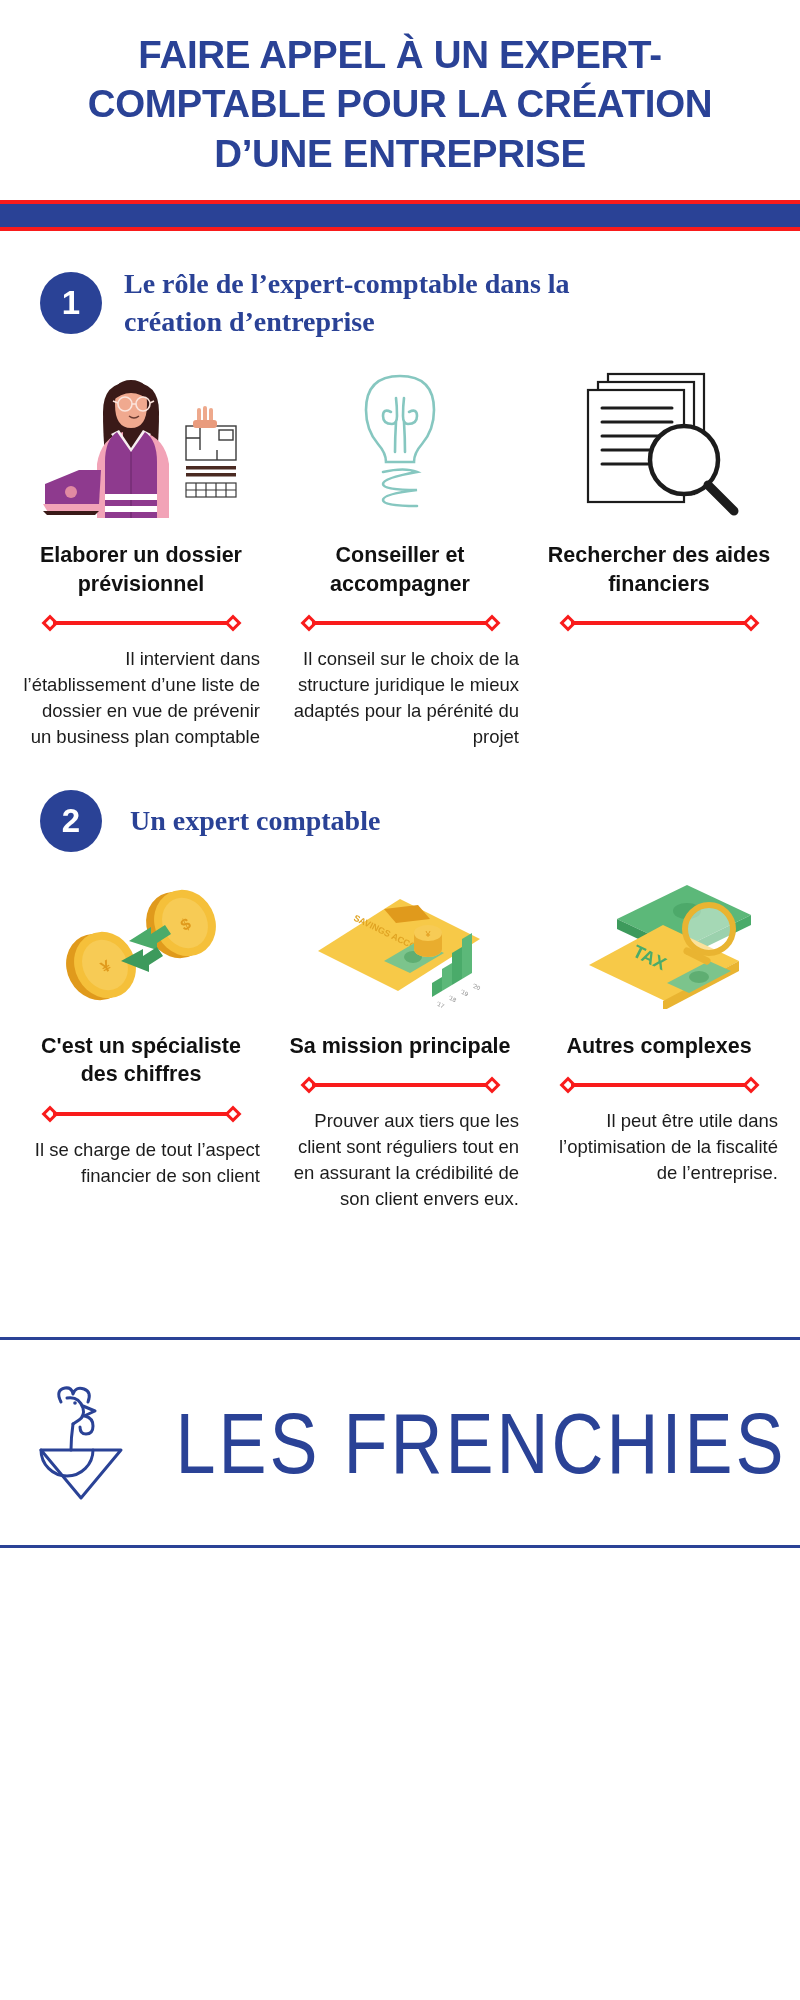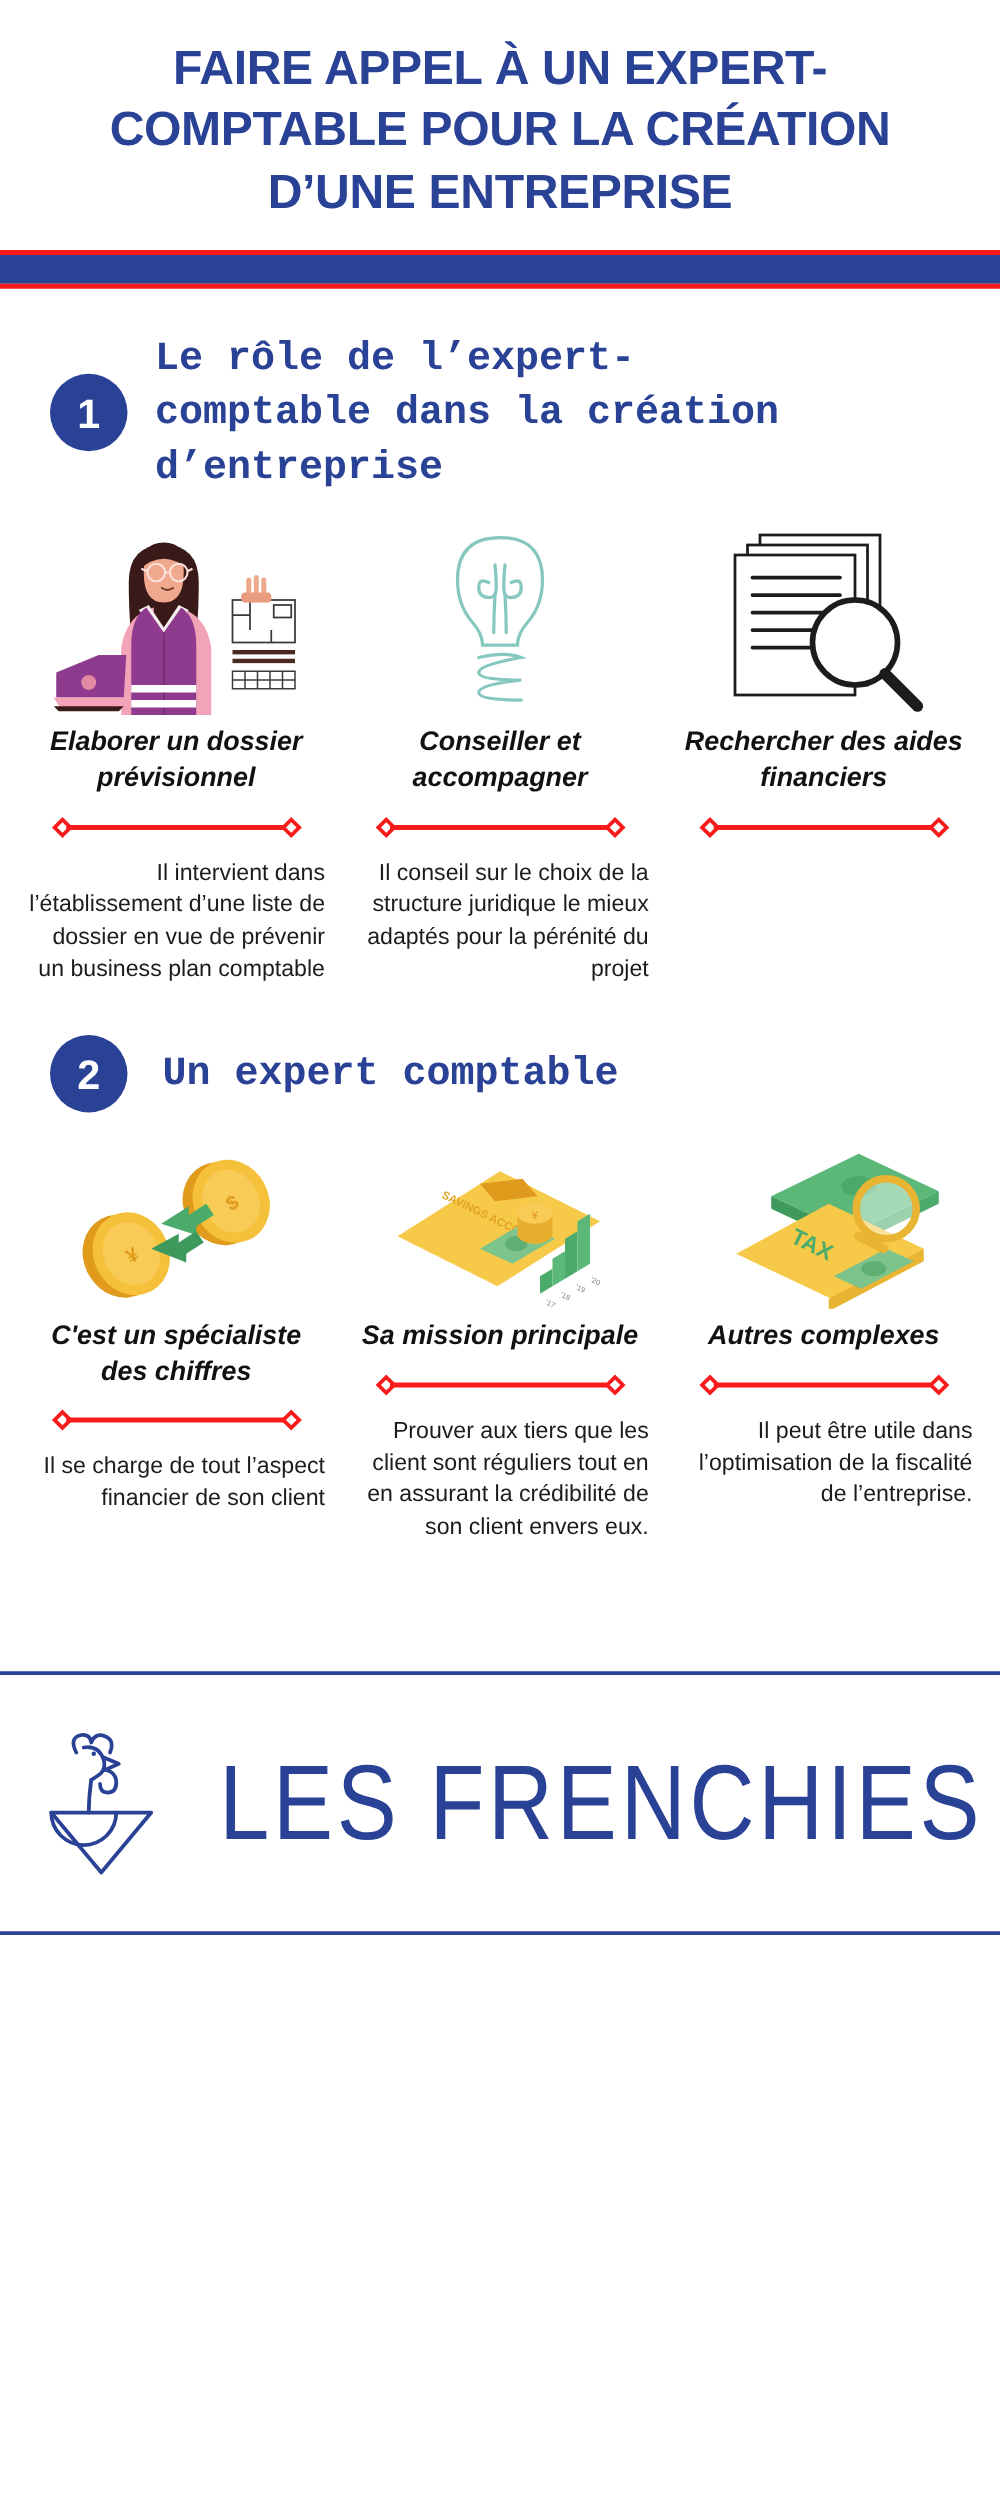--- a/index.html
+++ b/index.html
@@ -71,22 +71,22 @@
     display: flex;
     align-items: center;
     justify-content: center;
     font-family: "Liberation Sans Narrow", "Liberation Sans", sans-serif;
     font-size: 33px;
     font-weight: bold;
     line-height: 1;
   }
   .section-title {
     color: #2a4296;
-    font-family: Liberation Mono, monospace;
-    font-size: 32px;
+    font-family: Liberation Serif, serif;
+    font-size: 28px;
     font-weight: bold;
     line-height: 1.36;
     max-width: 500px;
   }
   .section-header.s2 {
     margin-top: 40px;
   }
   .section-header.s2 .section-title {
     padding-left: 6px;
   }
@@ -109,28 +109,27 @@
     height: 160px;
     width: 100%;
     display: flex;
     align-items: flex-end;
     justify-content: center;
   }
   .card-art.s2 { height: 140px; align-items: center; }
   .card-art svg { display: block; }
 
   .card-title {
-    margin-top: 2px;
+    margin-top: 18px;
     text-align: center;
     color: #111111;
     font-family: "Liberation Sans Narrow", "Liberation Sans", sans-serif;
     font-size: 21.5px;
     font-weight: bold;
     line-height: 1.33;
-    font-style: italic;
   }
   .card-rule {
     margin: 16px 0 14px 0;
     width: 195px;
     height: 18px;
     position: relative;
   }
   .card-rule .bar {
     position: absolute;
     top: 7px;

